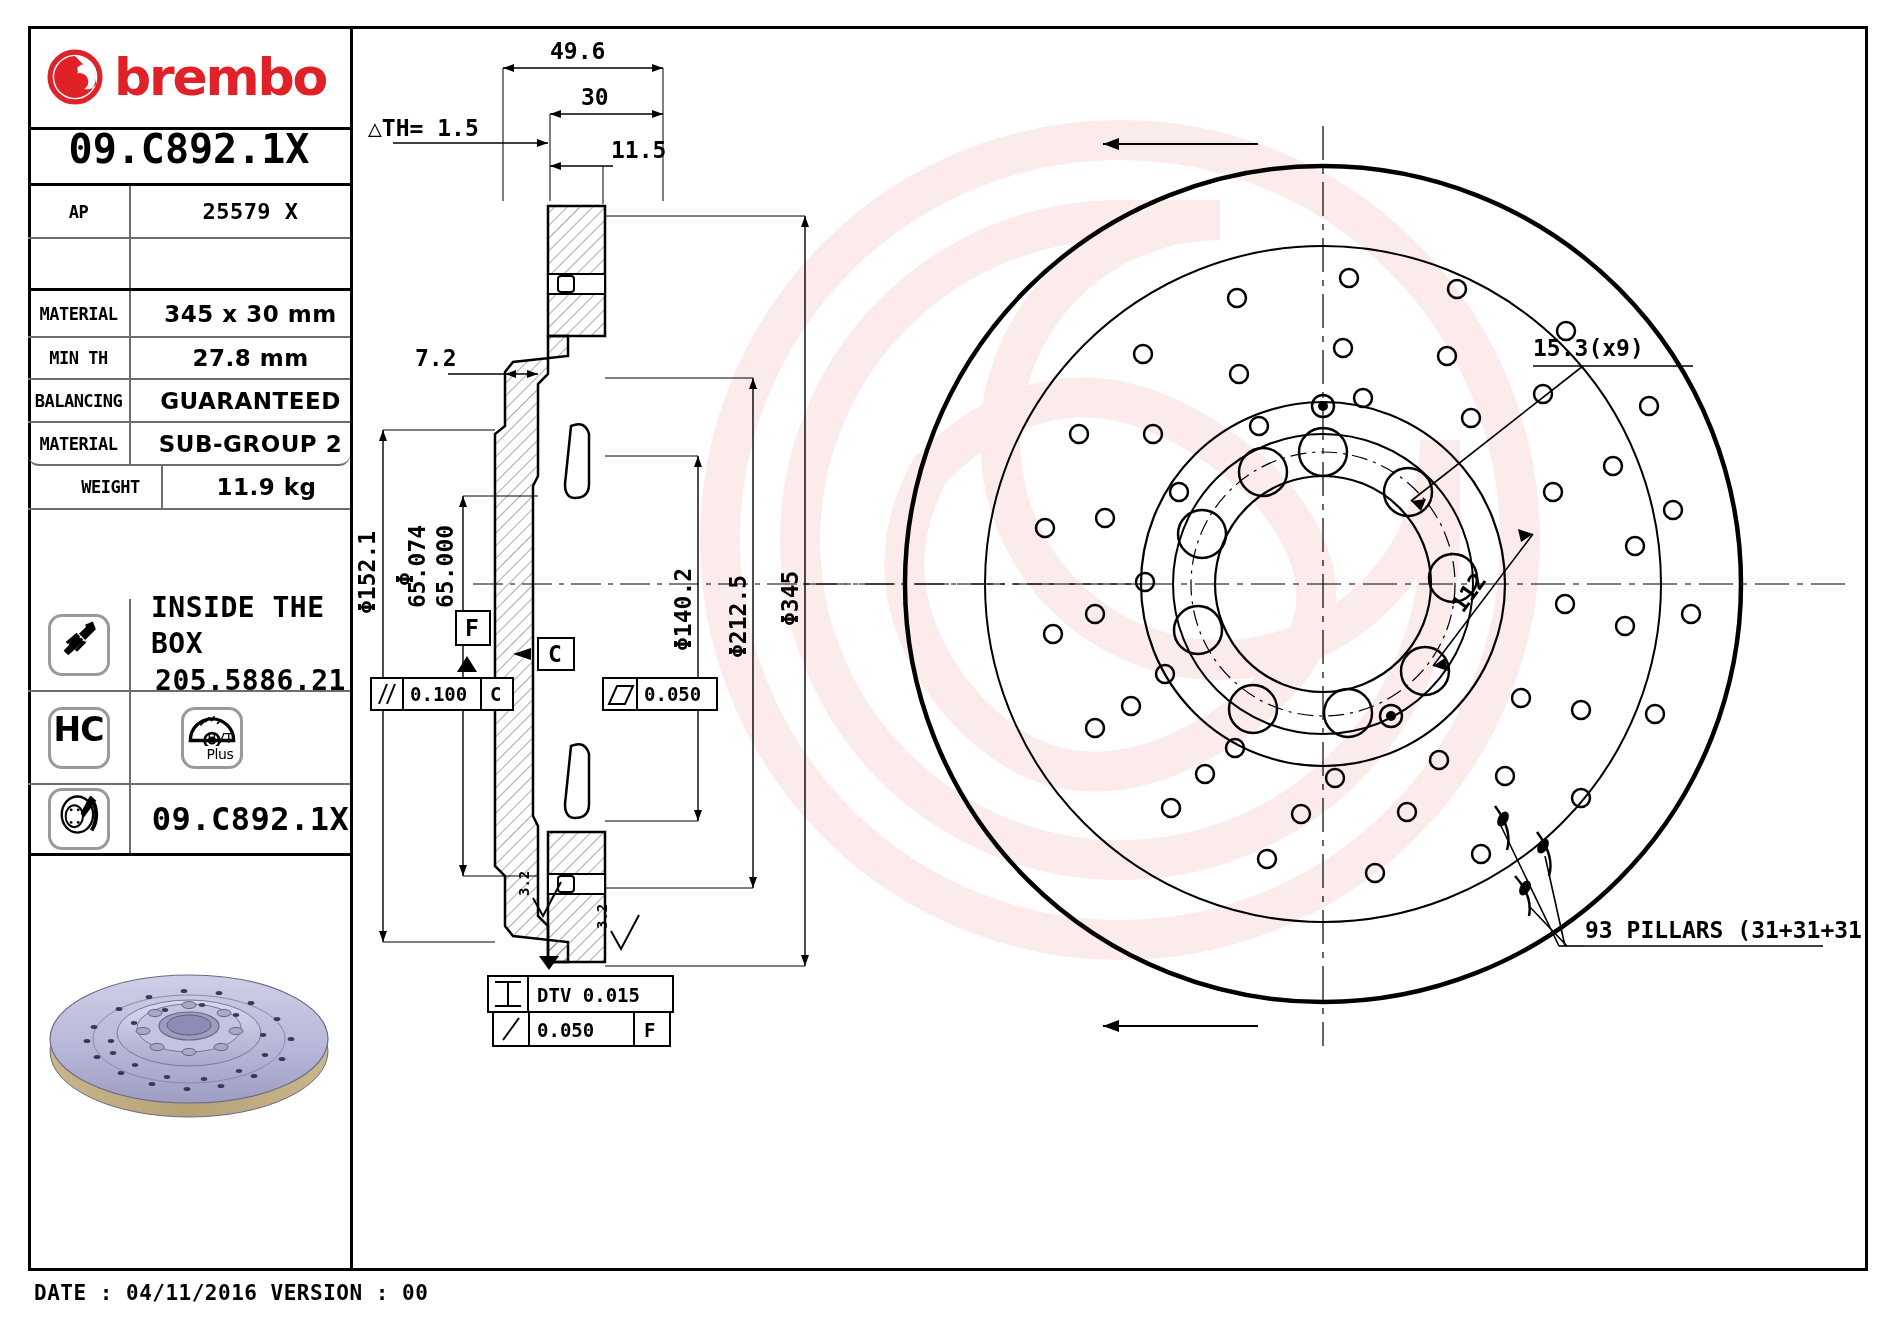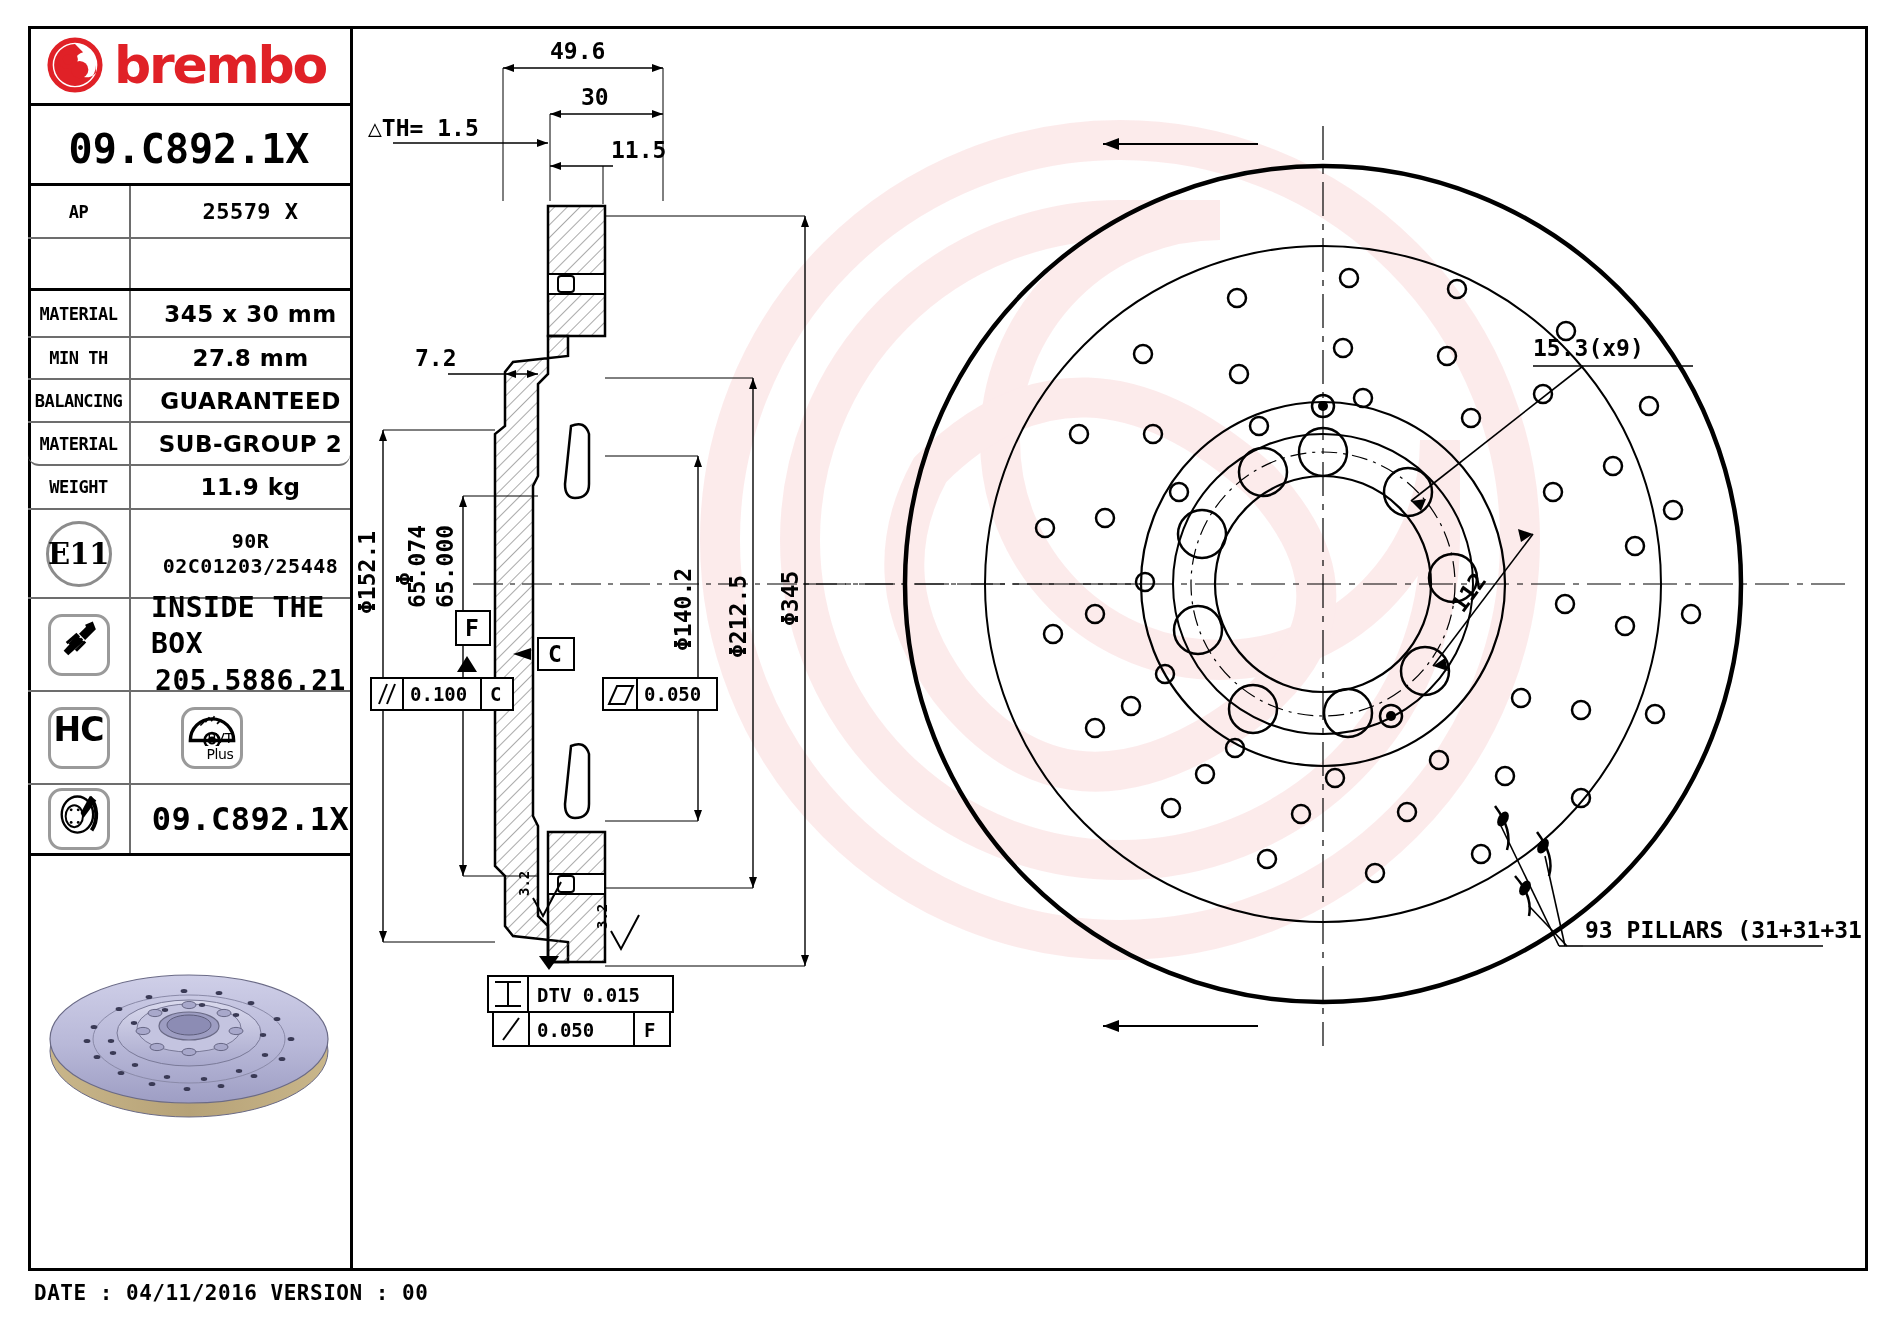--- a/index.html
+++ b/index.html
@@ -59,21 +59,21 @@
   .pcell-r {
     flex: 1; height: 100%;
     display: flex; flex-direction: column; align-items: center; justify-content: center;
     font-size: 22px; font-weight: 700; letter-spacing: 0.5px;
   }
   .pcell-r.sans { font-family: "DejaVu Sans","Liberation Sans",sans-serif; font-size: 23px; }
 
   
   .logo-row {
     position: absolute; left: 0; top: 0;
-    width: 322px; height: 80px;
+    width: 322px; height: 104px;
     display: flex; align-items: center; padding-left: 18px;
     border-bottom: 3px solid #000;
   }
   .logo-txt {
     font-family: "DejaVu Sans","Liberation Sans",sans-serif;
     font-size: 52px; font-weight: 700; color: #e02127;
     letter-spacing: -2.2px; margin-left: 10px;
   }
 
   
@@ -194,36 +194,25 @@
     <div class="prow" style="top:354px; height:43px;">
       <div class="pcell-l">BALANCING</div>
       <div class="pcell-r sans">GUARANTEED</div>
     </div>
 
     <div class="prow" style="top:397px; height:43px;border-radius:11px;">
       <div class="pcell-l">MATERIAL</div>
       <div class="pcell-r sans">SUB-GROUP 2</div>
     </div>
 
-    <div class="prow" style="top:440px; height:44px;">
+    <div class="prow" style="top:440px; height:44px;padding-left:32px;">
       <div class="pcell-l">WEIGHT</div>
       <div class="pcell-r sans">11.9 kg</div>
     </div>
 
-    <div class="prow" style="top:484px; height:89px;">
-      <div class="pcell-l">
-        <div class="badge-e11">
-          <span>E11</span>
-        </div>
-      </div>
-      <div class="pcell-r" style="font-size:20px; line-height:1.25;">
-        <span>90R</span>
-        <span>02C01203/25448</span>
-      </div>
-    </div>
 
     <div class="prow" style="top:573px; height:93px;">
       <div class="pcell-l">
         <div class="badge-sq">
           <svg width="46" height="46" viewBox="0 0 60 60">
             <path d="M 48 6 L 38 10 L 42 20 L 52 16 Z M 44 8 L 30 22 L 38 30 L 52 16 Z" fill="#000"></path>
             <g stroke="#000" stroke-width="4">
               <line x1="30" y1="24" x2="18" y2="36"></line>
               <line x1="34" y1="28" x2="22" y2="40"></line>
               <line x1="38" y1="32" x2="26" y2="44"></line>

